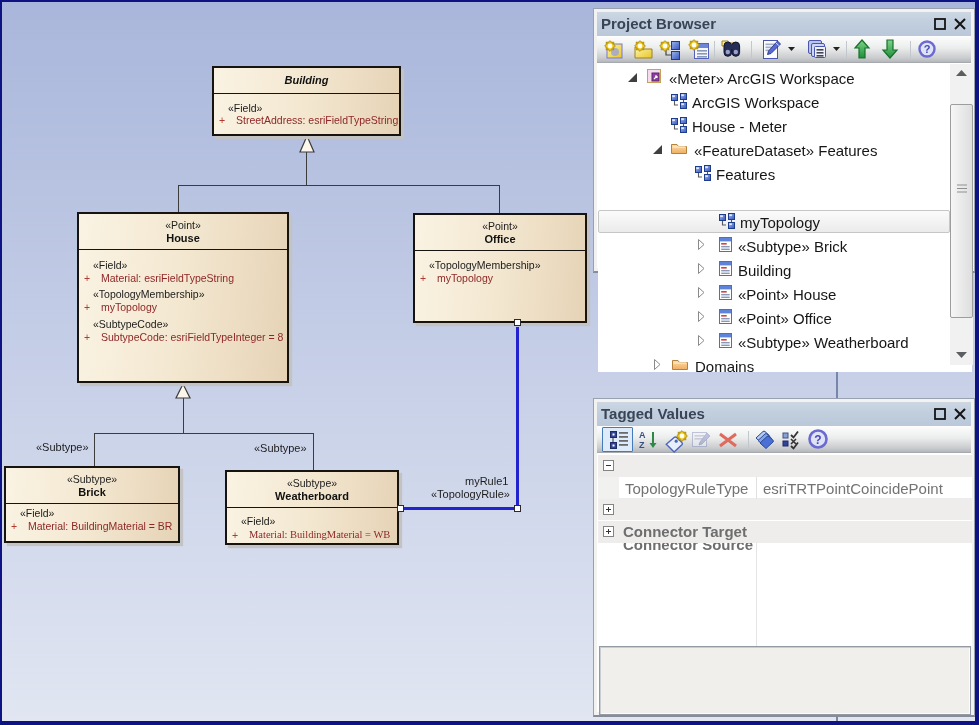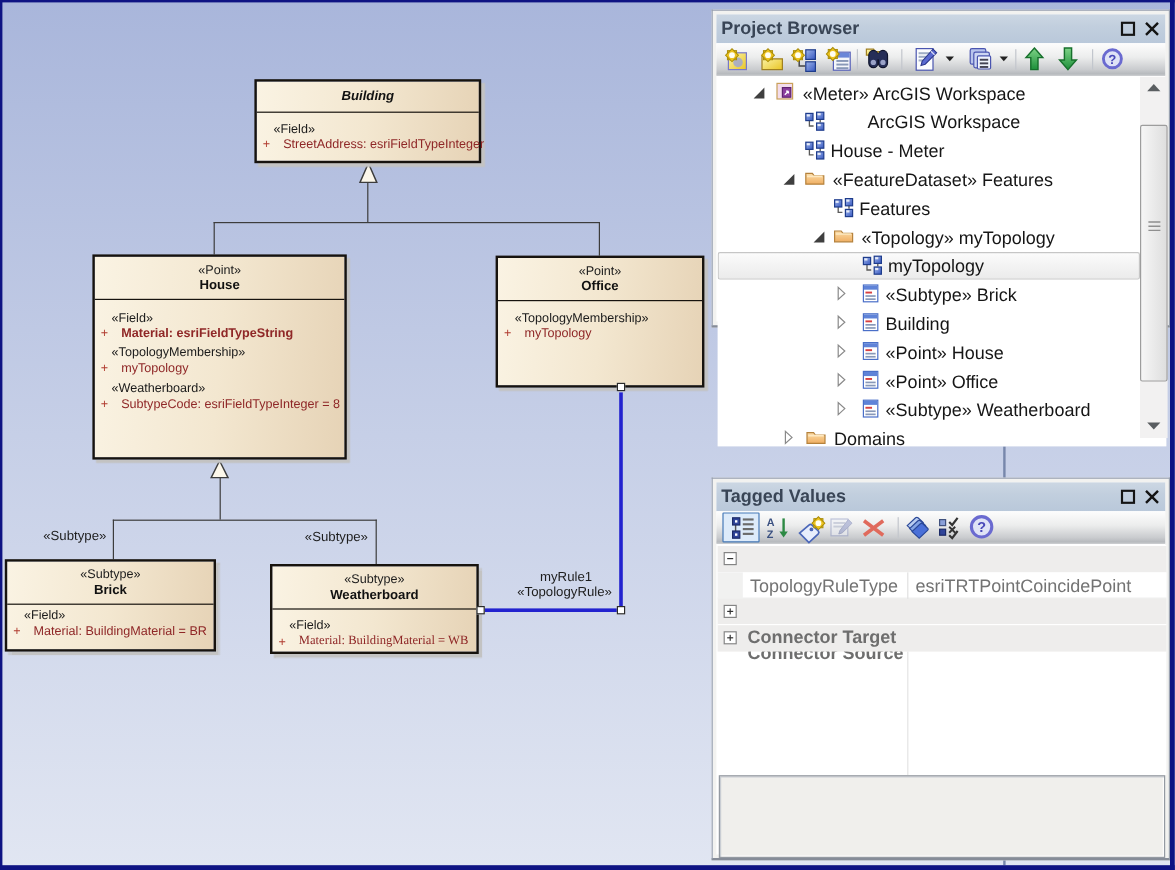--- a/index.html
+++ b/index.html
@@ -58,46 +58,46 @@
   <div class="ln" style="left:313px;top:433px;width:1px;height:37px;"></div>
   <svg width="979" height="725" style="left:0;top:0;">
     <polygon points="307,136 300,152 314,152" fill="#fcf7ea" stroke="#3c3c3c" stroke-width="1.2"></polygon>
     <polygon points="183,384 176,398 190,398" fill="#fcf7ea" stroke="#3c3c3c" stroke-width="1.2"></polygon>
   </svg>
   <div class="lbl" style="left:36px;top:441px;">«Subtype»</div>
   <div class="lbl" style="left:254px;top:442px;">«Subtype»</div>
 
   <div class="bln" style="left:516px;top:327px;width:3px;height:183px;"></div>
   <div class="bln" style="left:403px;top:507px;width:115px;height:3px;"></div>
-  <div class="lbl" style="left:450px;top:475px;text-align:right;">myRule1</div>
+  <div class="lbl" style="left:465px;top:475px;text-align:right;">myRule1</div>
   <div class="lbl" style="left:431px;top:488px;">«TopologyRule»</div>
   <div class="hndl" style="left:514px;top:319px;"></div>
   <div class="hndl" style="left:514px;top:505px;"></div>
   <div class="hndl" style="left:397px;top:505px;"></div>
 
   <div class="cls" style="left:212px;top:66px;width:189px;height:70px;">
     <div class="nm" style="height:26px;">
         <div class="cnm" style="font-style:italic;padding-top:6px;">Building</div>
       </div>
     <div class="attr ast" style="left:14px;top:34px;">«Field»</div>
     <div class="plus" style="left:5px;top:46px;">+</div>
-    <div class="attr ared" style="left:22px;top:46px;">StreetAddress: esriFieldTypeInteger</div>
+    <div class="attr ared" style="left:22px;top:46px;">StreetAddress: esriFieldTypeString</div>
   </div>
   <div class="cls" style="left:77px;top:212px;width:212px;height:171px;">
     <div class="nm" style="height:36px;">
         <div class="st" style="padding-top:5px;">«Point»</div>
         <div class="cnm">House</div>
       </div>
     <div class="attr ast" style="left:14px;top:45px;">«Field»</div>
     <div class="plus" style="left:5px;top:58px;">+</div>
-    <div class="attr ared" style="left:22px;top:58px;font-weight:bold;">Material: esriFieldTypeString</div>
+    <div class="attr ared" style="left:22px;top:58px;">Material: esriFieldTypeString</div>
     <div class="attr ast" style="left:14px;top:74px;">«TopologyMembership»</div>
     <div class="plus" style="left:5px;top:87px;">+</div>
     <div class="attr ared" style="left:22px;top:87px;">myTopology</div>
-    <div class="attr ast" style="left:14px;top:104px;">«Weatherboard»</div>
+    <div class="attr ast" style="left:14px;top:104px;">«SubtypeCode»</div>
     <div class="plus" style="left:5px;top:117px;">+</div>
     <div class="attr ared" style="left:22px;top:117px;">SubtypeCode: esriFieldTypeInteger = 8</div>
   </div>
   <div class="cls" style="left:413px;top:213px;width:174px;height:110px;">
     <div class="nm" style="height:36px;">
         <div class="st" style="padding-top:5px;">«Point»</div>
         <div class="cnm">Office</div>
       </div>
     <div class="attr ast" style="left:14px;top:44px;">«TopologyMembership»</div>
     <div class="plus" style="left:5px;top:57px;">+</div>
@@ -264,21 +264,21 @@
           </svg>
         <svg style="left:49px;top:3px;" width="14" height="14">
             <use href="#arcicon"></use>
           </svg>
         <span class="txt" style="left:71px;">«Meter» ArcGIS Workspace</span>
       </div>
       <div class="trow" style="left:0;top:26px;width:374px;">
         <svg style="left:73px;top:3px;" width="17" height="17">
             <use href="#diagicon"></use>
           </svg>
-        <span class="txt" style="left:94px;margin-left:31px;">ArcGIS Workspace</span>
+        <span class="txt" style="left:94px;">ArcGIS Workspace</span>
       </div>
       <div class="trow" style="left:0;top:50px;width:374px;">
         <svg style="left:73px;top:3px;" width="17" height="17">
             <use href="#diagicon"></use>
           </svg>
         <span class="txt" style="left:94px;">House - Meter</span>
       </div>
       <div class="trow" style="left:0;top:74px;width:374px;">
         <svg style="left:55px;top:7px;" width="9" height="9">
             <polygon points="9,0 9,9 0,9" fill="#3f3f3f"></polygon>
@@ -286,29 +286,20 @@
         <svg style="left:73px;top:3px;" width="16" height="13">
             <use href="#foldericon"></use>
           </svg>
         <span class="txt" style="left:96px;">«FeatureDataset» Features</span>
       </div>
       <div class="trow" style="left:0;top:98px;width:374px;padding-left:24px;">
         <svg style="left:97px;top:3px;" width="17" height="17">
             <use href="#diagicon"></use>
           </svg>
         <span class="txt" style="left:118px;">Features</span>
-      </div>
-      <div class="trow" style="left:0;top:122px;width:374px;">
-        <svg style="left:80px;top:7px;" width="9" height="9">
-            <polygon points="9,0 9,9 0,9" fill="#3f3f3f"></polygon>
-          </svg>
-        <svg style="left:97px;top:3px;" width="16" height="13">
-            <use href="#foldericon"></use>
-          </svg>
-        <span class="txt" style="left:120px;">«Topology» myTopology</span>
       </div>
       <div class="trow" style="left:0;top:146px;width:374px;">
         <svg style="left:121px;top:3px;" width="17" height="17">
             <use href="#diagicon"></use>
           </svg>
         <span class="txt" style="left:142px;">myTopology</span>
       </div>
       <div class="trow" style="left:0;top:170px;width:374px;">
         <svg style="left:100px;top:5px;" width="7" height="11">
             <polygon points="0.5,0.5 0.5,10.5 6,5.5" fill="#fff" stroke="#8a8a8a"></polygon>

